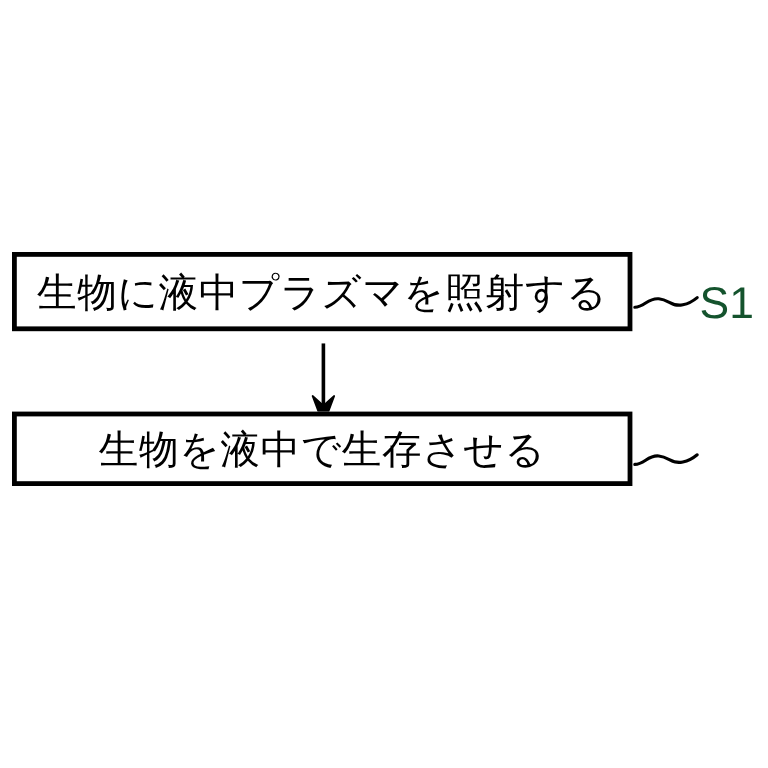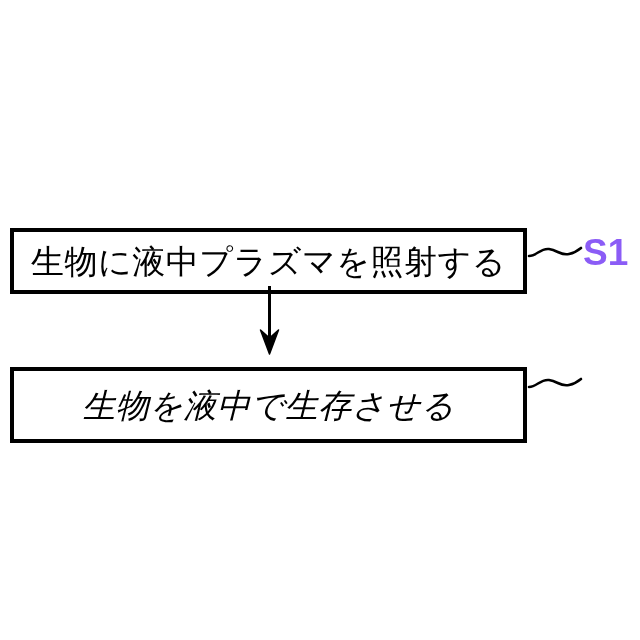--- a/index.html
+++ b/index.html
@@ -39,32 +39,31 @@
     font-size: 33px;
     line-height: 1;
     letter-spacing: 0.5px;
     color: #000000;
     white-space: nowrap;
     user-select: none;
   }
 
   #box-s1 {
     left: 10px;
-    top: 228px;
+    top: 210px;
     width: 517px;
     height: 66px;
     text-align: center;
   }
 
   #box-s2 {
     left: 10px;
-    top: 367px;
+    top: 343px;
     width: 517px;
-    height: 76px;
-    font-style: italic;
+    height: 62px;
   }
 
   
   #arrow-connector {
     position: absolute;
     left: 248px;
     top: 286px;
     width: 44px;
     height: 70px;
   }
@@ -84,23 +83,23 @@
   #leader-s2 {
     left: 527px;
     top: 371px;
   }
 
   
   .step-ref {
     position: absolute;
     font-family: "Liberation Sans", "DejaVu Sans", sans-serif;
     font-size: 37px;
-    font-weight: 700;
+    font-weight: 400;
     line-height: 1;
-    color: #8b5cf6;
+    color: #14532d;
     white-space: nowrap;
     user-select: none;
     text-align: center;
   }
 
   #ref-s1 {
     left: 583px;
     top: 234px;
   }
 

